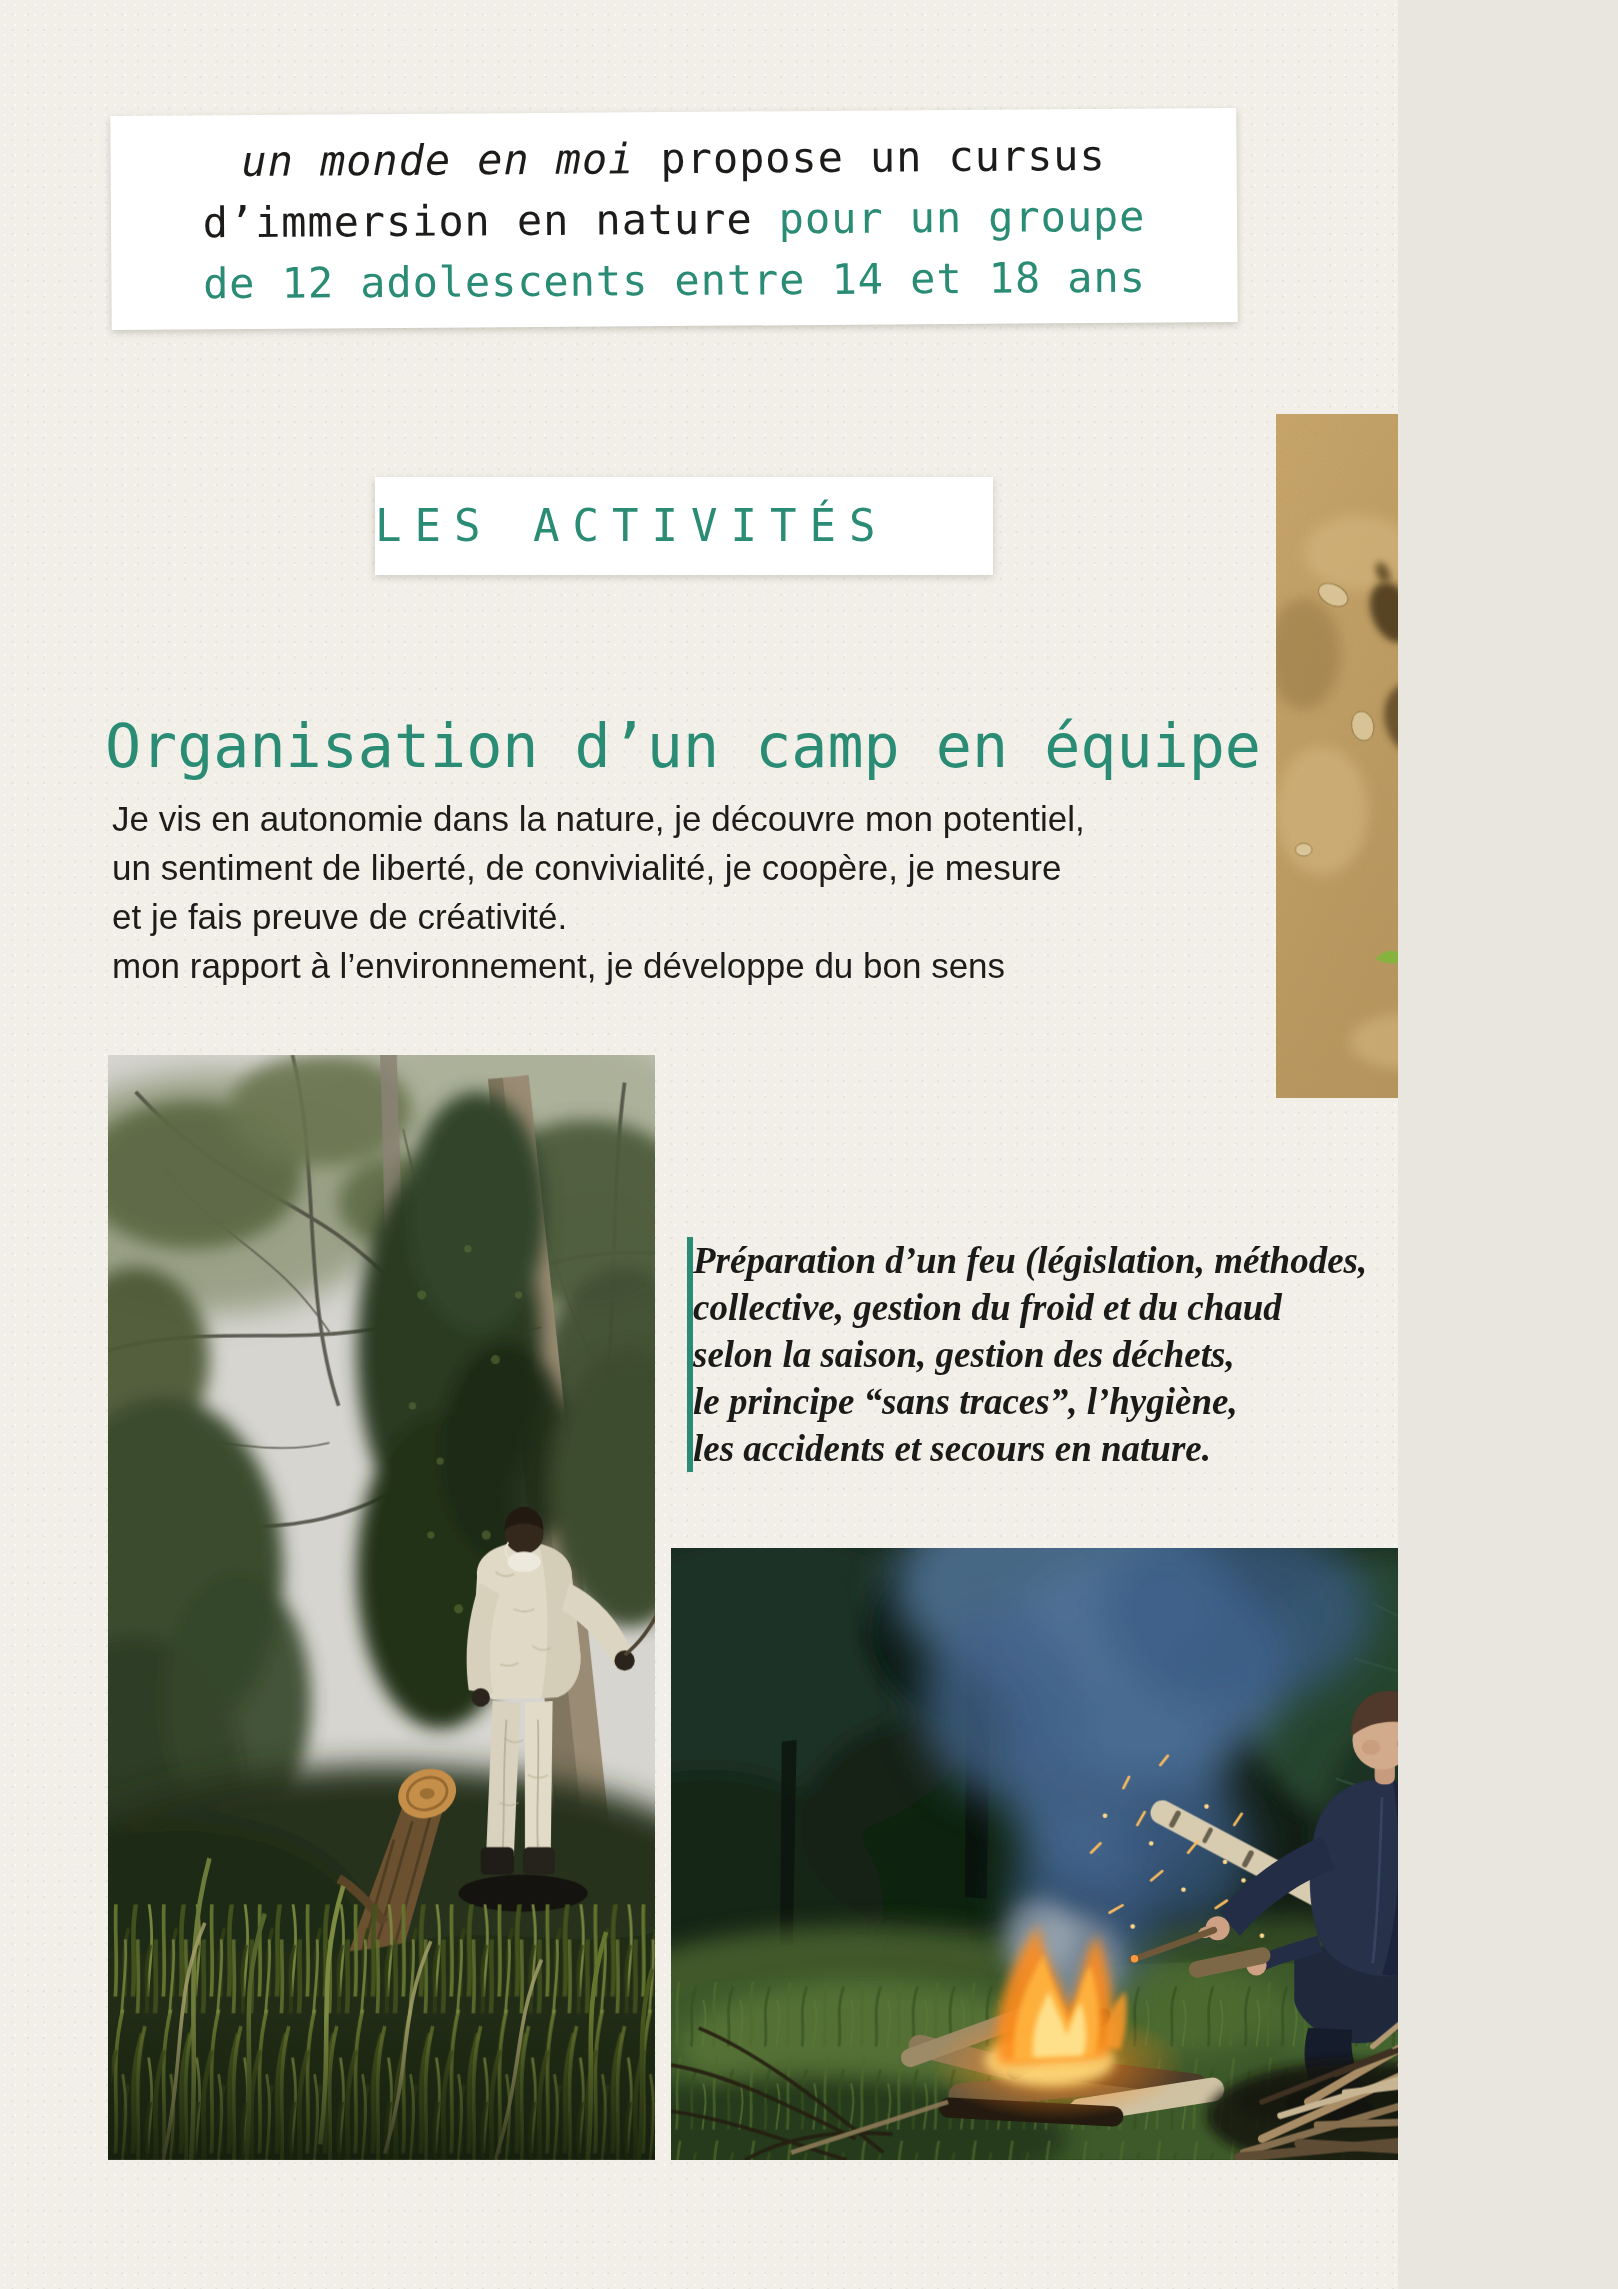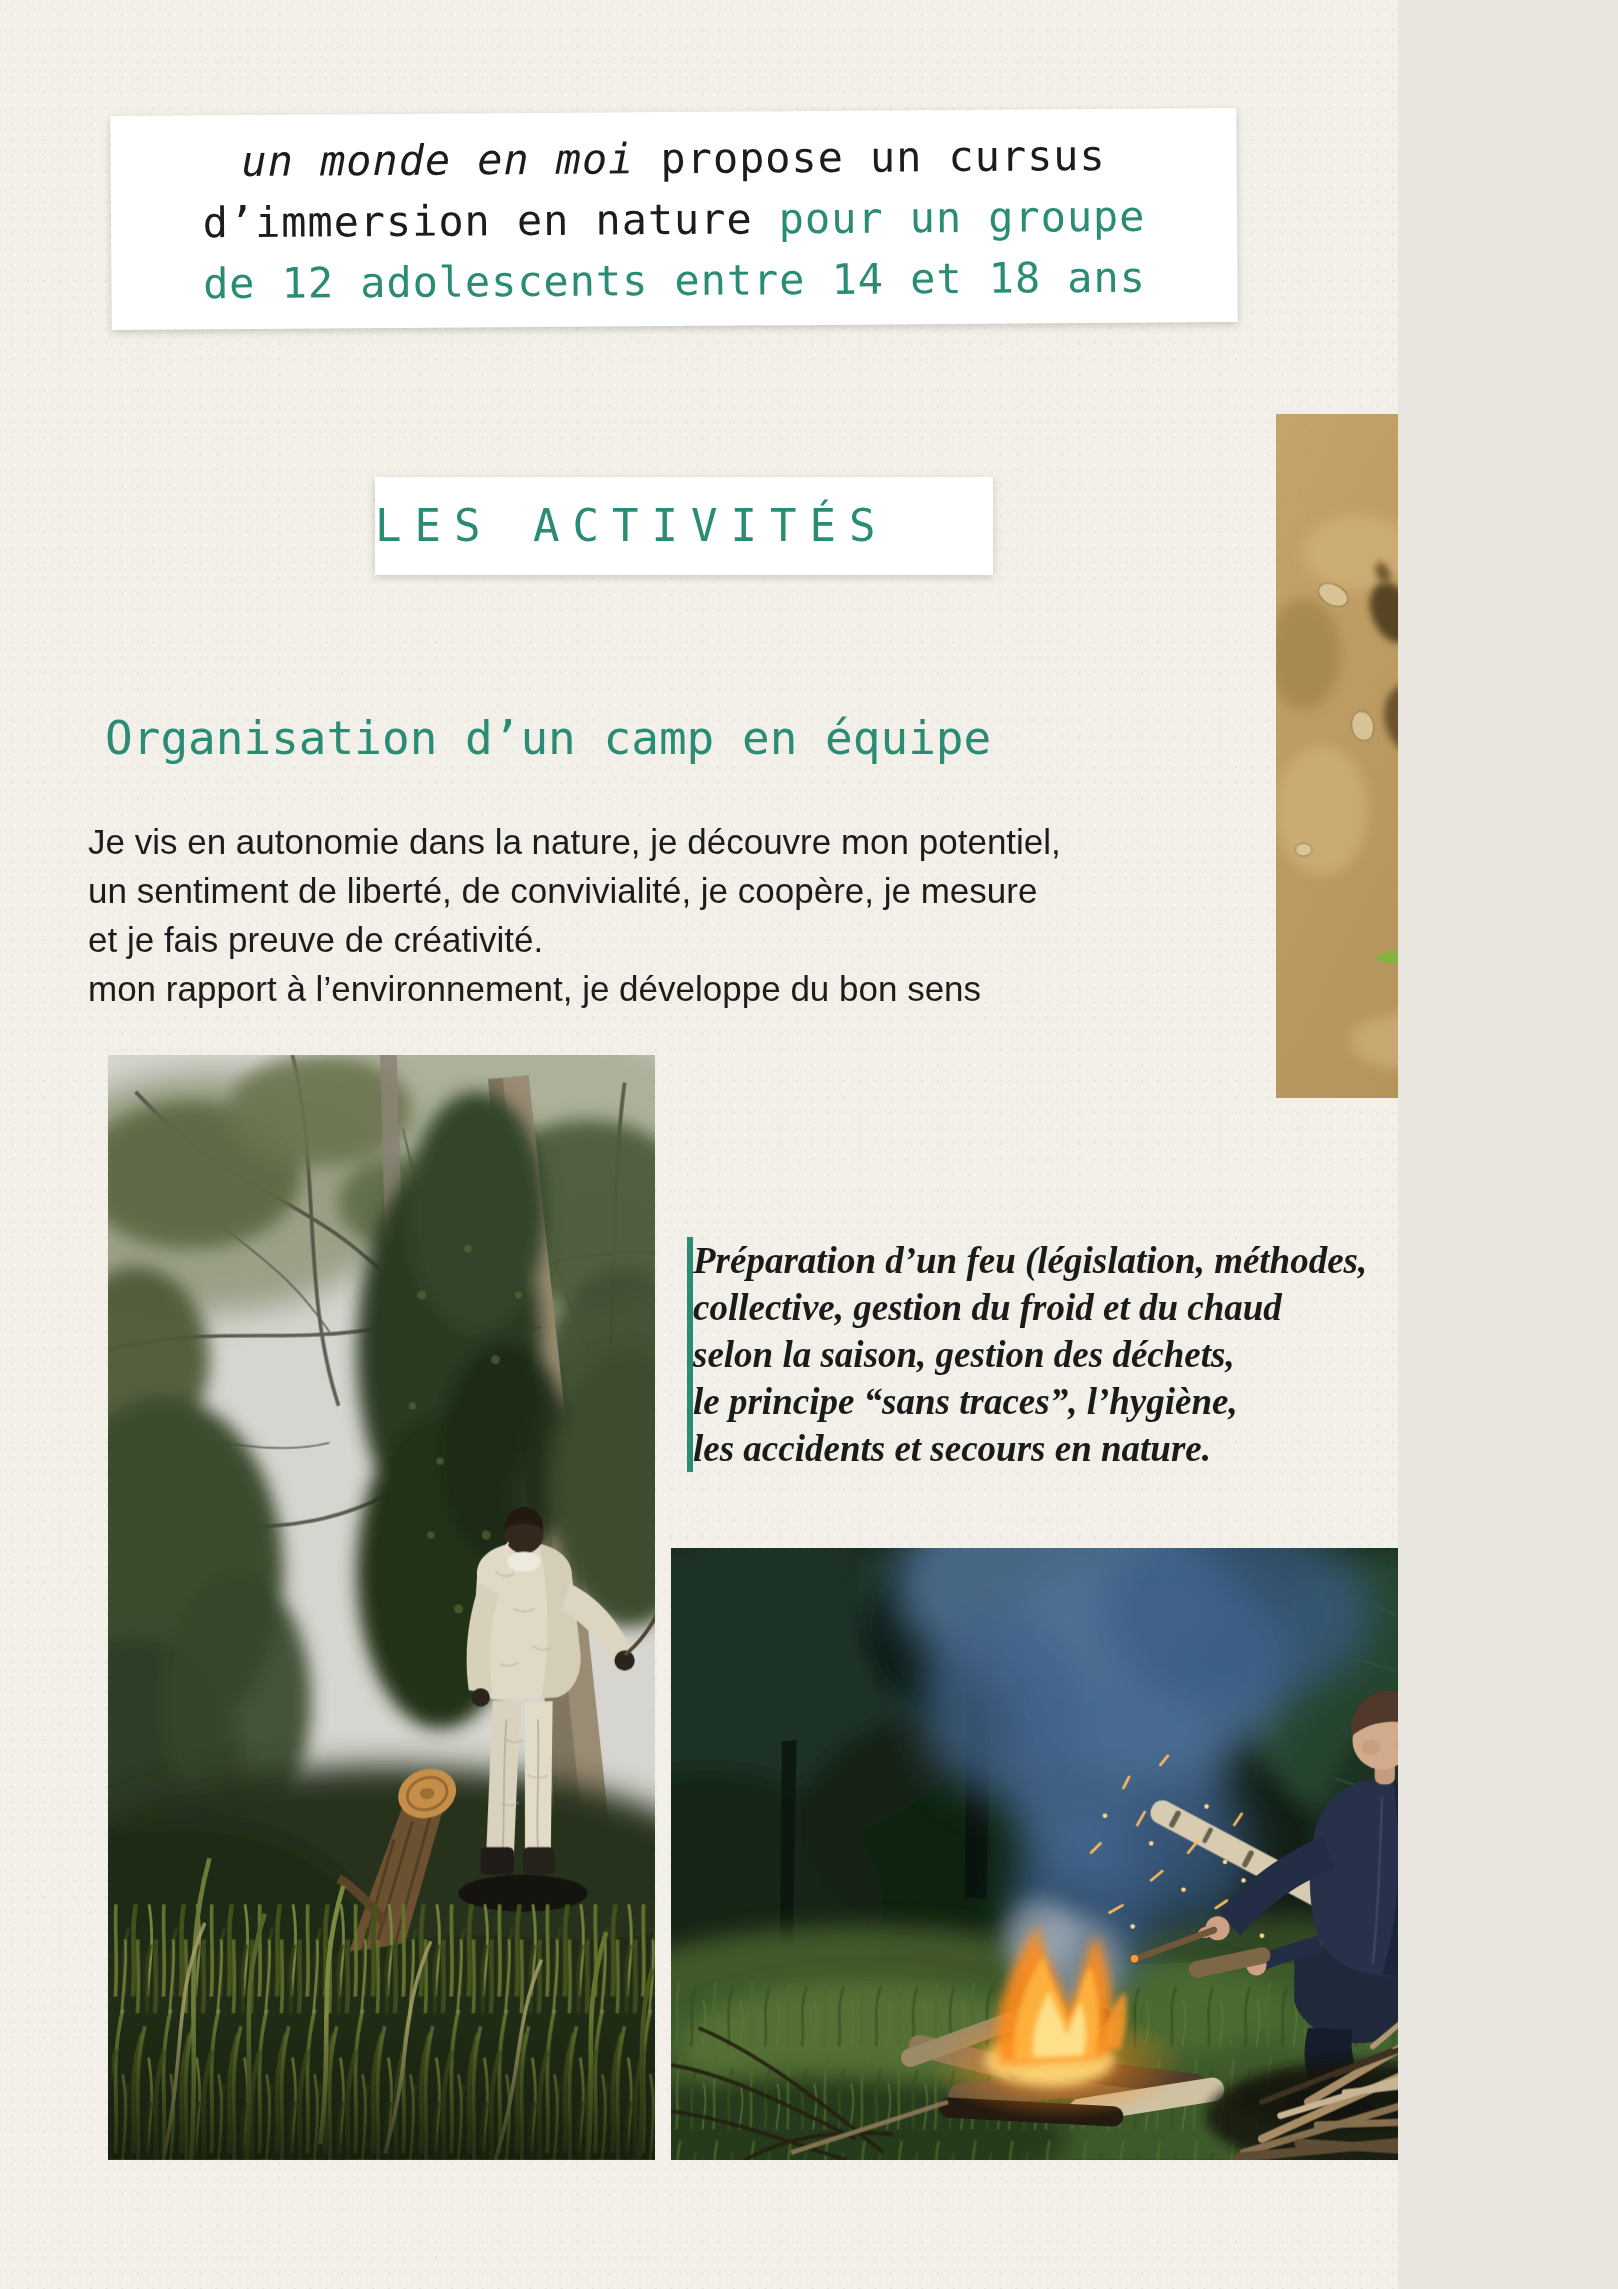--- a/index.html
+++ b/index.html
@@ -32,26 +32,26 @@
   .activities-box{
     left:375px;top:477px;width:618px;height:98px;
     text-align:left;
   }
   .activities-title{
     font-size:44px;line-height:98px;letter-spacing:13px;color:#2a8c74;
     white-space:nowrap;
   }
   .camp-heading{
     left:105px;top:711px;
-    font-size:46px;color:#2a8c74;white-space:nowrap;letter-spacing:0px;
+    font-size:60px;color:#2a8c74;white-space:nowrap;letter-spacing:0px;
   }
   .camp-par{
-    left:88px;top:794px;width:1144px;
+    left:112px;top:794px;width:1144px;
     font-family:"Liberation Sans",sans-serif;
-    font-size:35px;line-height:49px;color:#1d1c1a;letter-spacing:0;margin-top:23px;
+    font-size:35px;line-height:49px;color:#1d1c1a;letter-spacing:0;
   }
   .quote-block{
     left:687px;top:1237px;width:812px;
     border-left:6.5px solid #2a8c74;
     box-sizing:border-box;
   }
   .quote-line{
     font-family:"Liberation Serif",serif;
     font-style:italic;font-weight:700;
     font-size:37px;line-height:47px;color:#1a1a18;white-space:nowrap;

